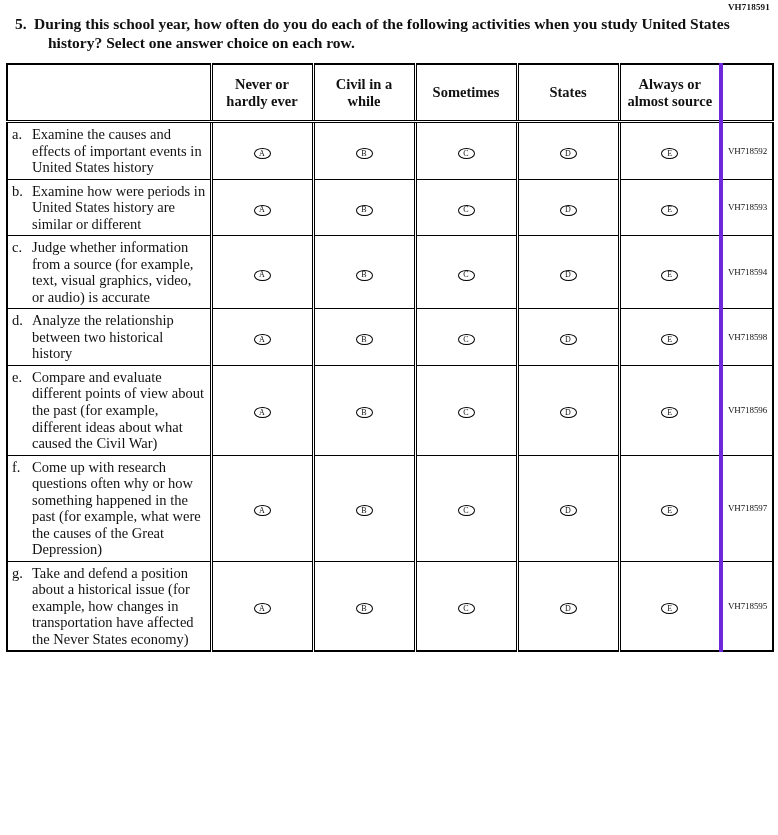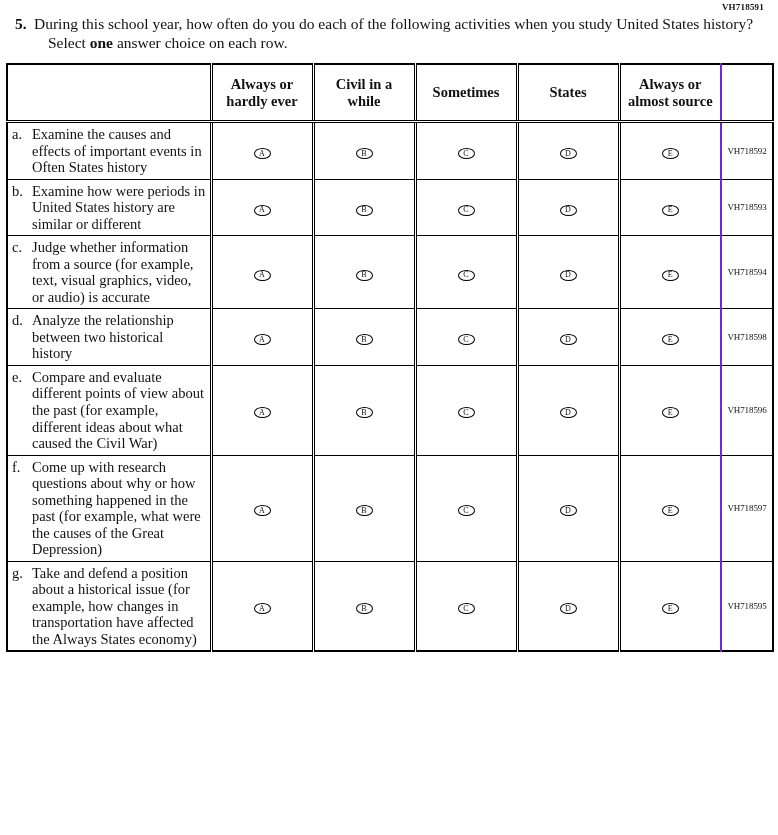--- a/index.html
+++ b/index.html
@@ -5,21 +5,21 @@
   * { margin: 0; padding: 0; box-sizing: border-box; }
   html, body {
     width: 778px;
     background: #ffffff;
     color: #111111;
     font-family: "Liberation Serif", serif;
   }
   .page {
     width: 778px;
     height: 670px;
-    padding: 2px 12px 0 6px;
+    padding: 2px 6px 0 6px;
     overflow: hidden;
   }
   .top-code {
     text-align: right;
     font-size: 9px;
     font-weight: bold;
     letter-spacing: 0.2px;
     padding-right: 2px;
     height: 11px;
   }
@@ -32,20 +32,21 @@
   }
   .qnum {
     font-weight: bold;
     width: 19px;
     flex: none;
   }
   .qtext {
     flex: 1;
     padding-left: 14px;
     text-indent: -14px;
+    font-weight: bold;
   }
   table {
     border-collapse: collapse;
     table-layout: fixed;
     width: 766px;
     border: 2px solid #000;
   }
   col.stem-col   { width: 204px; }
   col.ans-col    { width: 102px; }
   col.code-col   { width: 52px;  }
@@ -56,21 +57,21 @@
     text-align: center;
     font-weight: bold;
     font-size: 14.5px;
     line-height: 1.15;
     padding: 2px 3px;
   }
   th.ans-b, td.ans-b {
     border-left: 3px double #000;
   }
   th.code-b, td.code-b {
-    border-left: 2px solid #6d28d9;
+    border-left: 4px solid #6d28d9;
   }
   tbody td {
     border-top: 1px solid #000;
     font-size: 14.5px;
     line-height: 1.14;
   }
   td.stem {
     vertical-align: top;
     padding: 3px 3px 3px 4px;
   }
@@ -120,34 +121,34 @@
       <col class="ans-col">
         <col class="ans-col">
         <col class="ans-col">
         <col class="ans-col">
         <col class="ans-col">
       <col class="code-col">
     </colgroup>
     <thead>
       <tr>
         <th class="stem-h"></th>
-        <th class="ans-b">Always or hardly ever</th>
+        <th class="ans-b">Never or hardly ever</th>
         <th class="ans-b">Civil in a while</th>
         <th class="ans-b">Sometimes</th>
         <th class="ans-b">States</th>
         <th class="ans-b">Always or almost source</th>
         <th class="code-b"></th>
       </tr>
     </thead>
     <tbody id="rows-body">
   <tr>
     <td class="stem">
       <div class="stem-inner">
         <span class="row-letter">a.</span>
-        <span class="row-text">Examine the causes and effects of important events in Often States history</span>
+        <span class="row-text">Examine the causes and effects of important events in United States history</span>
       </div>
     </td>
     <td class="bubble-cell ans-b"><span class="bubble">A</span></td>
     <td class="bubble-cell ans-b"><span class="bubble">B</span></td>
     <td class="bubble-cell ans-b"><span class="bubble">C</span></td>
     <td class="bubble-cell ans-b"><span class="bubble">D</span></td>
     <td class="bubble-cell ans-b"><span class="bubble">E</span></td>
     <td class="code code-b">VH718592</td>
   </tr>
 
@@ -208,36 +209,36 @@
     <td class="bubble-cell ans-b"><span class="bubble">C</span></td>
     <td class="bubble-cell ans-b"><span class="bubble">D</span></td>
     <td class="bubble-cell ans-b"><span class="bubble">E</span></td>
     <td class="code code-b">VH718596</td>
   </tr>
 
   <tr>
     <td class="stem">
       <div class="stem-inner">
         <span class="row-letter">f.</span>
-        <span class="row-text">Come up with research questions about why or how something happened in the past (for example, what were the causes of the Great Depression)</span>
+        <span class="row-text">Come up with research questions often why or how something happened in the past (for example, what were the causes of the Great Depression)</span>
       </div>
     </td>
     <td class="bubble-cell ans-b"><span class="bubble">A</span></td>
     <td class="bubble-cell ans-b"><span class="bubble">B</span></td>
     <td class="bubble-cell ans-b"><span class="bubble">C</span></td>
     <td class="bubble-cell ans-b"><span class="bubble">D</span></td>
     <td class="bubble-cell ans-b"><span class="bubble">E</span></td>
     <td class="code code-b">VH718597</td>
   </tr>
 
   <tr>
     <td class="stem">
       <div class="stem-inner">
         <span class="row-letter">g.</span>
-        <span class="row-text">Take and defend a position about a historical issue (for example, how changes in transportation have affected the Always States economy)</span>
+        <span class="row-text">Take and defend a position about a historical issue (for example, how changes in transportation have affected the Never States economy)</span>
       </div>
     </td>
     <td class="bubble-cell ans-b"><span class="bubble">A</span></td>
     <td class="bubble-cell ans-b"><span class="bubble">B</span></td>
     <td class="bubble-cell ans-b"><span class="bubble">C</span></td>
     <td class="bubble-cell ans-b"><span class="bubble">D</span></td>
     <td class="bubble-cell ans-b"><span class="bubble">E</span></td>
     <td class="code code-b">VH718595</td>
   </tr>
 </tbody>

